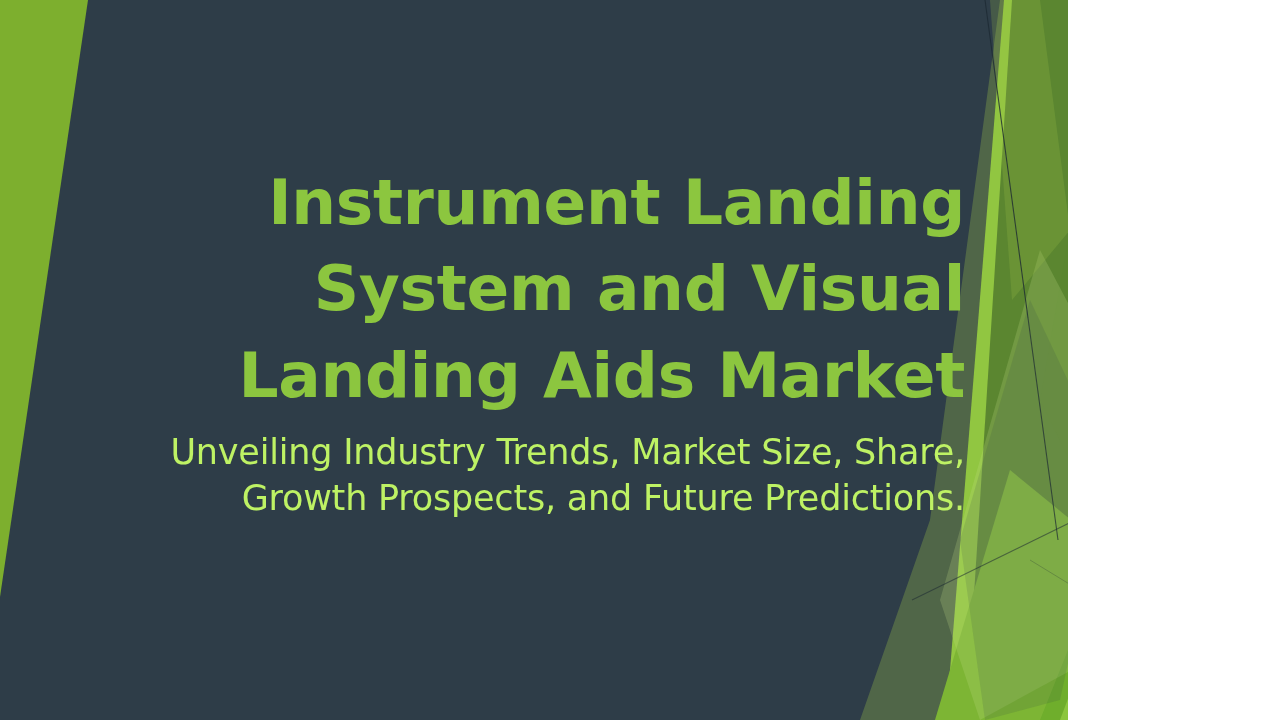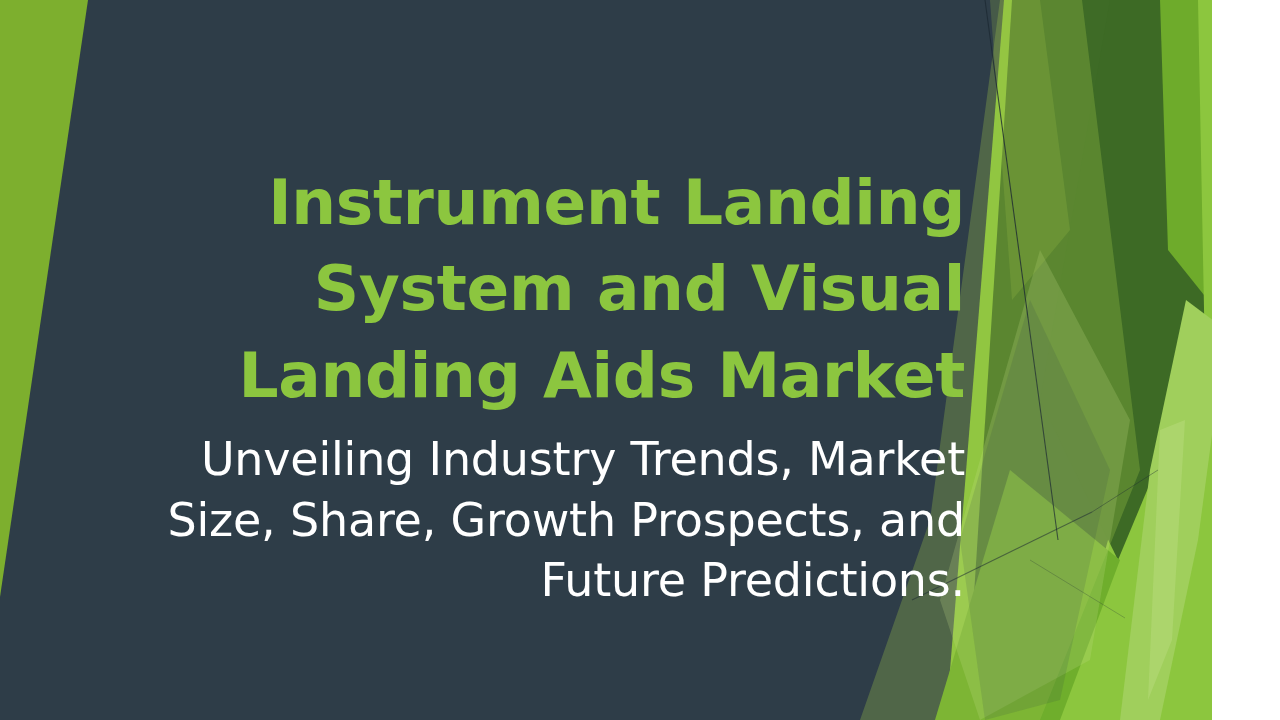--- a/index.html
+++ b/index.html
@@ -4,21 +4,21 @@
 <title>Presentation Title Slide</title>
 <style>
   html, body {
     margin: 0;
     padding: 0;
     background: #ffffff;
   }
 
   .slide {
     position: relative;
-    width: 1212px;
+    width: 1068px;
     height: 720px;
     overflow: hidden;
     background: #2e3d48;
     font-family: "DejaVu Sans", sans-serif;
     user-select: none;
   }
 
   
   .bg-art {
     position: absolute;
@@ -47,23 +47,23 @@
     letter-spacing: -0.3px;
     color: #8cc63f;
     text-align: right;
     word-spacing: 1px;
   }
 
   .slide-subtitle {
     margin: 10px 0 0 0;
     font-family: "DejaVu Sans", sans-serif;
     font-weight: normal;
-    font-size: 46px;
+    font-size: 35px;
     line-height: 1.32;
-    color: #ffffff;
+    color: #bef264;
     text-align: right;
     letter-spacing: -0.2px;
   }
 </style>
 </head>
 <body>
 
 <div class="slide">
 
   <svg class="bg-art" viewBox="0 0 1280 720" preserveAspectRatio="none" aria-hidden="true">

